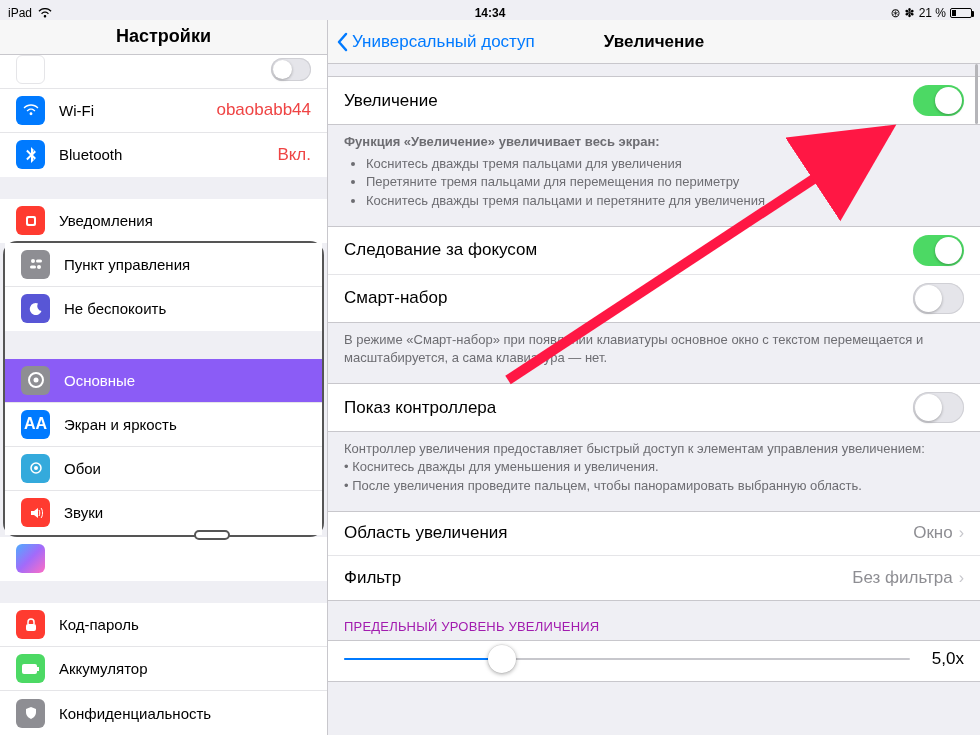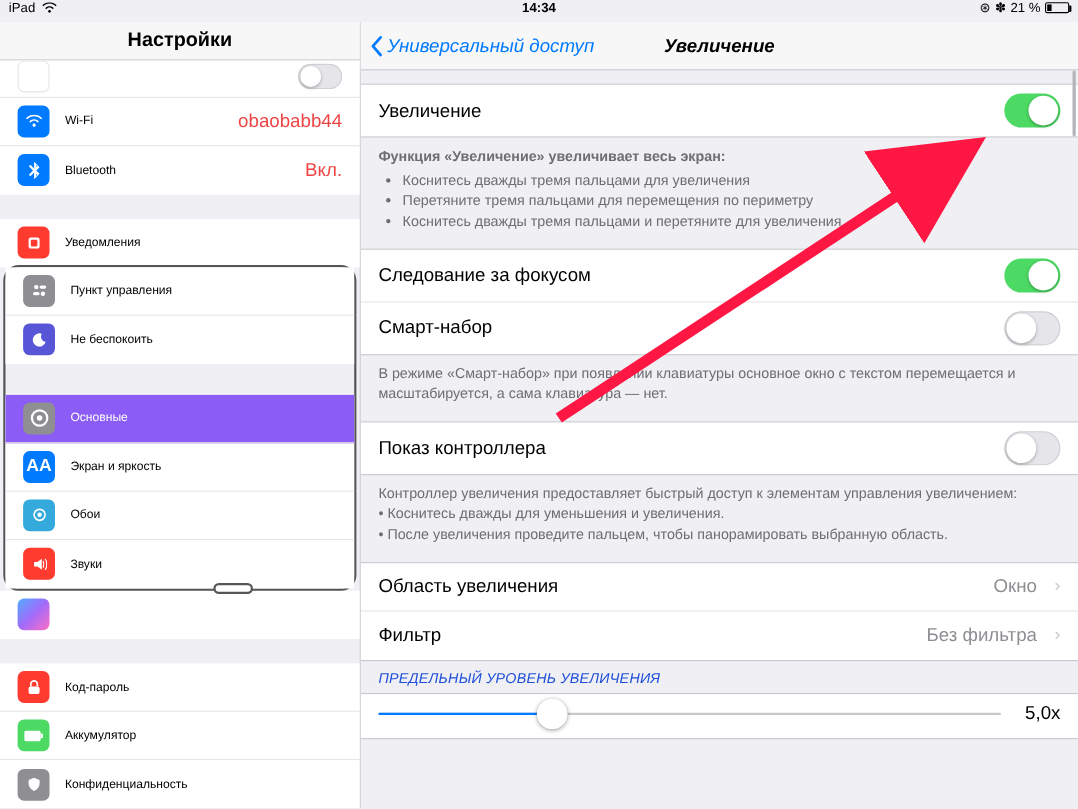--- a/index.html
+++ b/index.html
@@ -1,63 +1,63 @@
 <!DOCTYPE html>
 <html><head>
 <meta charset="utf-8">
 <style>
   * { box-sizing: border-box; margin: 0; padding: 0; }
   html, body { font-family: -apple-system, "Helvetica Neue", Helvetica, Arial, sans-serif; background:#efeff4; }
   .screen { width:980px; height:735px; position:relative; overflow:hidden; background:#efeff4; }
 
   
-  .status-bar { height:20px; display:flex; align-items:flex-start; justify-content:space-between; padding:0 8px; font-size:12px; color:#000; background:#efeff4; }
+  .status-bar { height:20px; display:flex; align-items:flex-end; justify-content:space-between; padding:0 8px; font-size:12px; color:#000; background:#efeff4; }
   .status-left { display:flex; align-items:center; gap:6px; }
   .status-center { position:absolute; left:50%; transform:translateX(-50%); font-weight:600; }
   .status-right { display:flex; align-items:center; gap:4px; }
   .wifi-svg { width:14px; height:10px; }
   .battery { display:inline-block; width:22px; height:10px; border:1px solid #000; border-radius:2px; position:relative; }
   .battery::after { content:""; position:absolute; right:-3px; top:2px; width:2px; height:6px; background:#000; border-radius:0 1px 1px 0; }
   .battery-fill { position:absolute; left:1px; top:1px; bottom:1px; width:21%; background:#000; }
 
   .content { display:flex; height:calc(100% - 20px); }
 
   
   .sidebar { width:328px; border-right:1px solid #c8c7cc; background:#efeff4; display:flex; flex-direction:column; }
   .sidebar-header { height:44px; display:flex; align-items:center; justify-content:center; font-weight:700; font-size:18px; border-bottom:1px solid #c8c7cc; background:#f7f7f7; }
   .list { background:#fff; }
   .row { display:flex; align-items:center; min-height:44px; padding:0 16px; border-bottom:1px solid #e5e5e8; }
   .row:last-child { border-bottom:none; }
   .row-partial { min-height:28px; padding-top:0; padding-bottom:4px; }
   .row .icon { width:29px; height:29px; border-radius:6px; margin-right:14px; display:flex; align-items:center; justify-content:center; color:#fff; flex:0 0 29px; }
-  .row .label { font-size:11px; flex:1; }
+  .row .label { font-size:15px; flex:1; }
   .row .value { font-size:17px; color:#ef4444; }
   .row.selected { background:#8b5cf6; color:#fff; }
   .row.selected .label { color:#fff; }
   .sec-gap { height:28px; }
 
   .highlight-box { border:2px solid #555; border-radius:14px; margin:-2px 3px; position:relative; }
   .highlight-tab { position:absolute; bottom:-5px; left:50%; transform:translateX(30px); width:36px; height:10px; border:2px solid #555; border-radius:6px; background:#fff; }
 
   
   .main { flex:1; display:flex; flex-direction:column; background:#efeff4; position:relative; }
-  .nav { height:44px; display:flex; align-items:center; border-bottom:1px solid #c8c7cc; background:#f7f7f7; position:relative;font-style:italic; }
+  .nav { height:44px; display:flex; align-items:center; border-bottom:1px solid #c8c7cc; background:#f7f7f7; position:relative; }
   .nav-back { display:flex; align-items:center; color:#007aff; font-size:17px; padding-left:8px; gap:4px; }
   .nav-title { position:absolute; left:50%; transform:translateX(-50%); font-weight:600; font-size:17px; }
   .main-body { flex:1; overflow:hidden; padding-top:12px; }
 
   .group { background:#fff; border-top:1px solid #c8c7cc; border-bottom:1px solid #c8c7cc; margin-bottom:0; }
   .group .row2 { display:flex; align-items:center; min-height:44px; padding:8px 16px; border-bottom:1px solid #e5e5e8; }
   .group .row2:last-child { border-bottom:none; }
   .row2 .rlabel { font-size:17px; flex:1; }
-  .row2 .rvalue { font-size:17px; color:#8e8e93; margin-right:16px; }
+  .row2 .rvalue { font-size:17px; color:#8e8e93; margin-right:6px; }
   .footer-note { font-size:13px; color:#6d6d72; padding:8px 16px 16px; line-height:1.4; }
   .footer-note .hdr { font-weight:400; }
   .footer-note ul { list-style:disc; padding-left:22px; margin-top:4px; }
-  .section-header { font-size:13px; color:#1d4ed8; padding:8px 16px 6px; text-transform:uppercase; letter-spacing:0.2px;font-style:italic; }
+  .section-header { font-size:13px; color:#a21caf; padding:18px 16px 6px; text-transform:uppercase; letter-spacing:0.2px; }
 
   
   .switch { width:51px; height:31px; border-radius:31px; position:relative; background:#e5e5ea; flex:0 0 51px; box-shadow: inset 0 0 0 1px #d0d0d5; }
   .switch-knob { position:absolute; width:27px; height:27px; border-radius:50%; background:#fff; top:2px; left:2px; box-shadow:0 1px 3px rgba(0,0,0,0.3); }
   .switch.on { background:#4cd964; box-shadow:none; }
   .switch.on .switch-knob { left:22px; }
   .switch.small { width:40px; height:23px; border-radius:23px; flex:0 0 40px; }
   .switch.small .switch-knob { width:19px; height:19px; top:2px; left:2px; }
 
   .chevron { color:#c7c7cc; }

